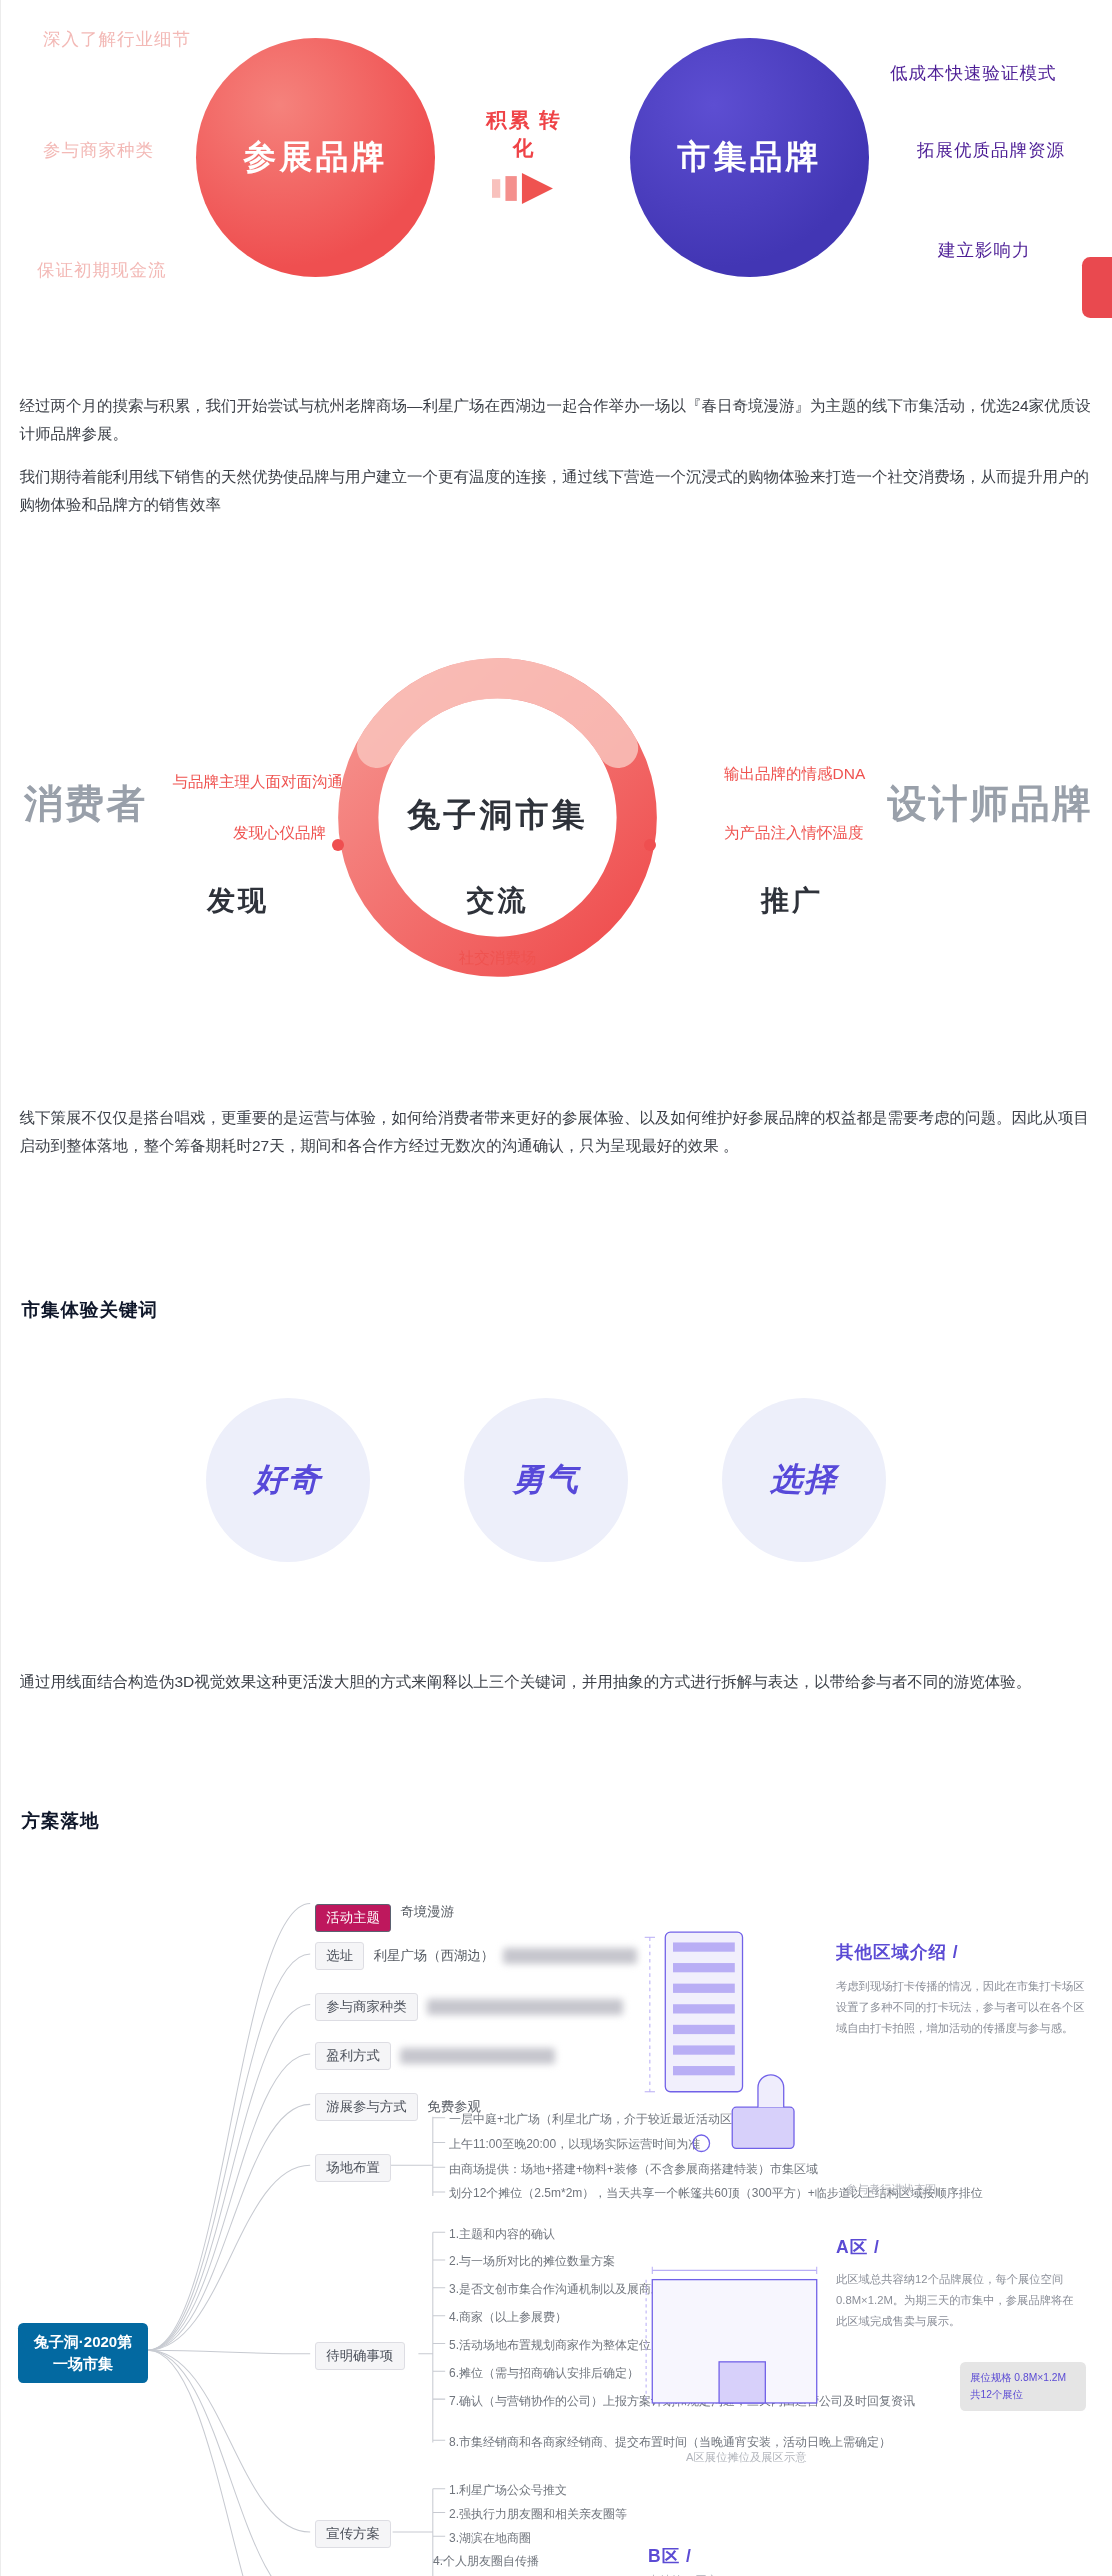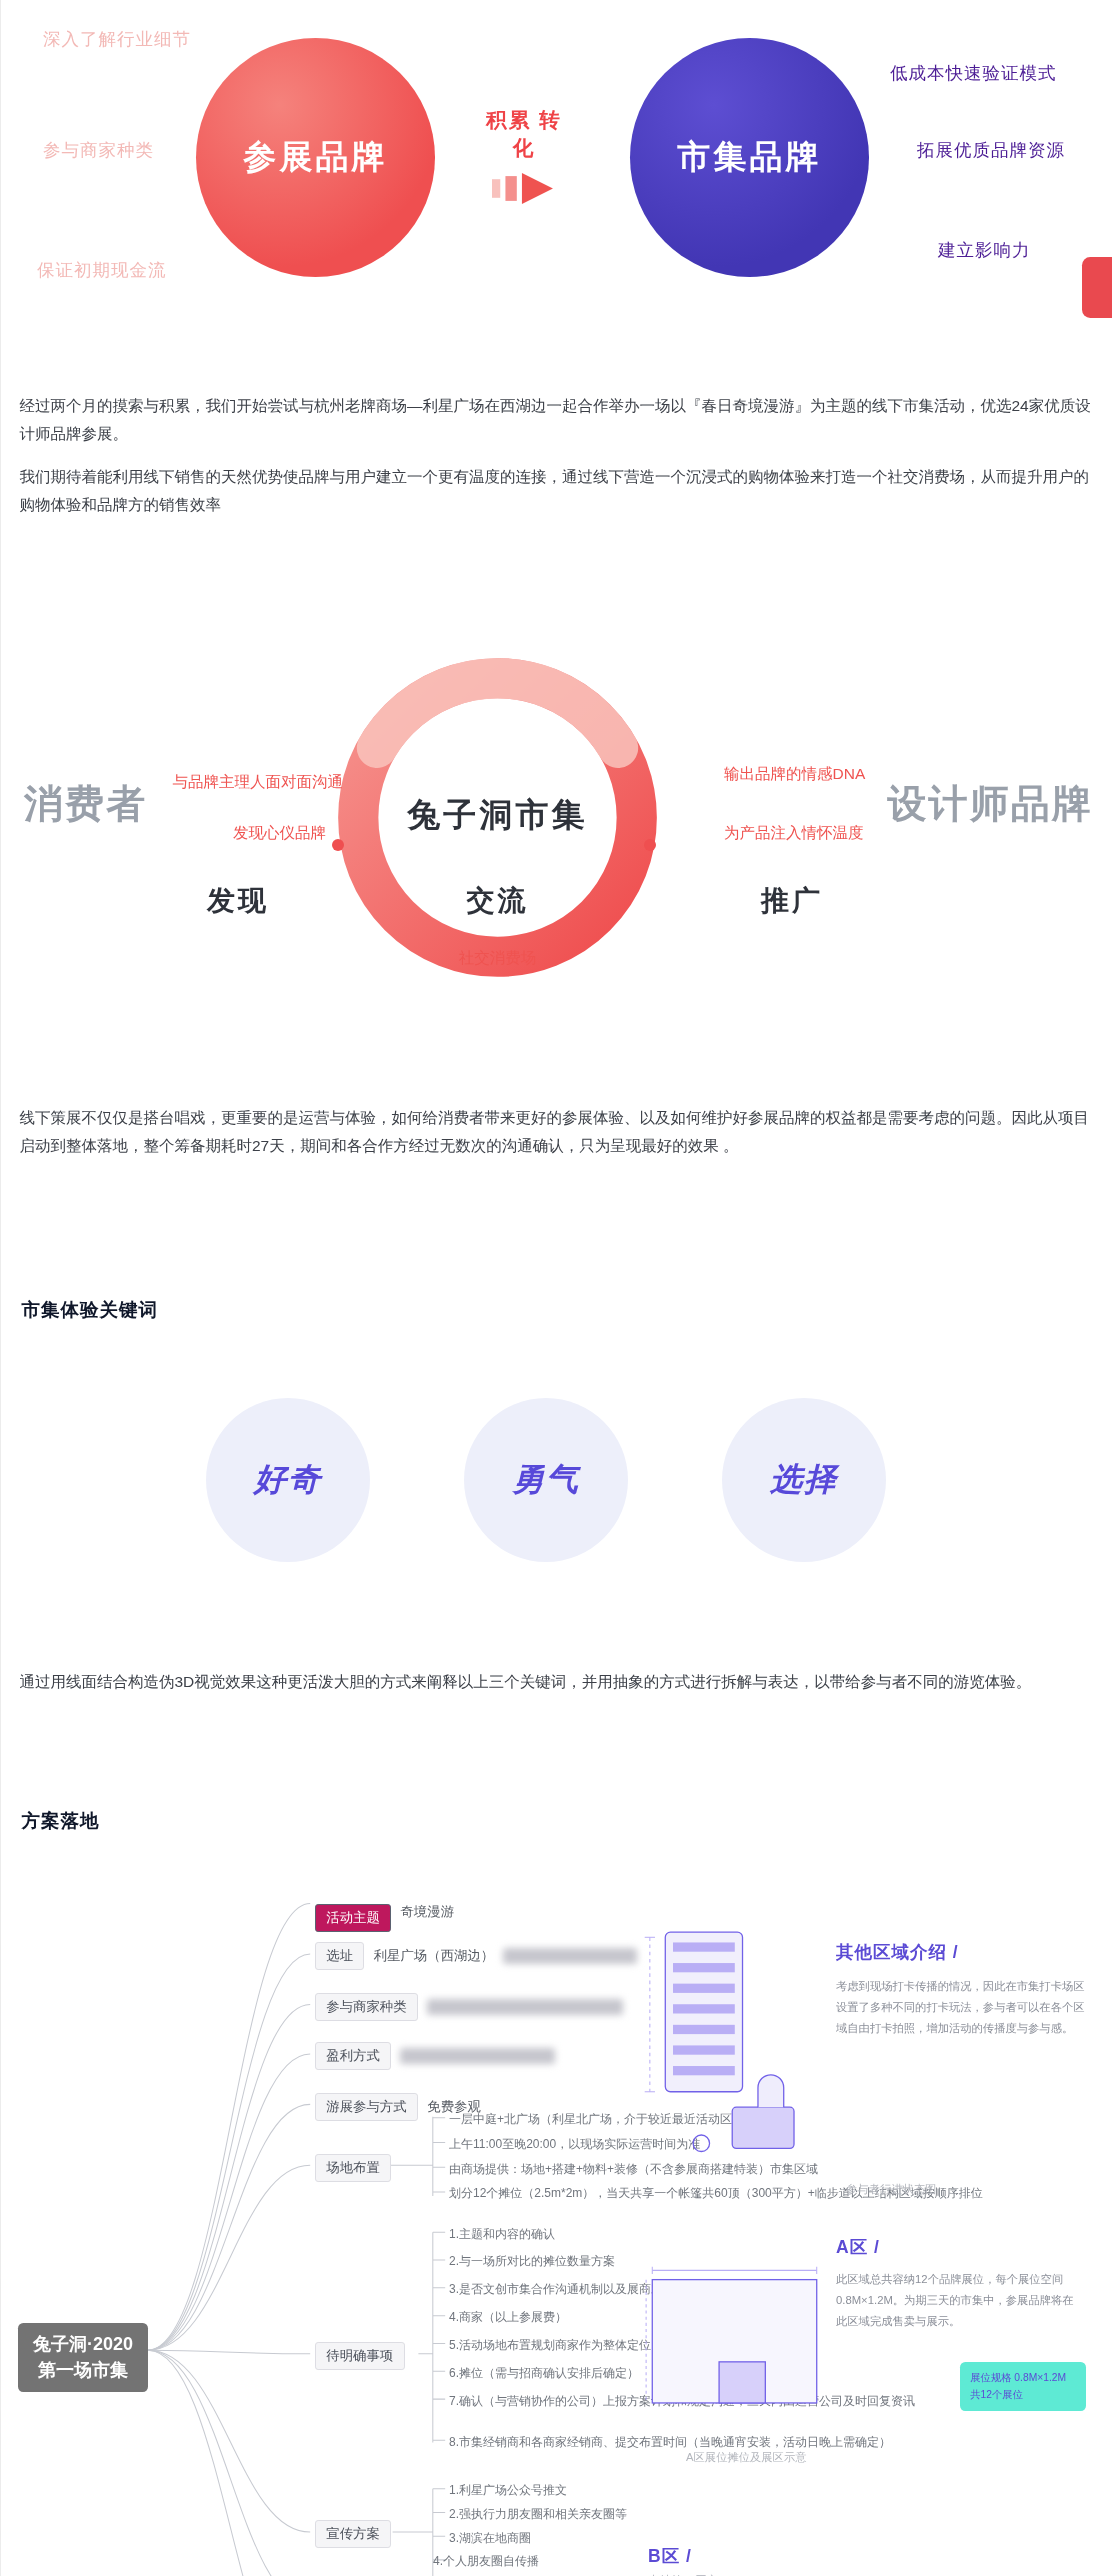--- a/index.html
+++ b/index.html
@@ -37,30 +37,30 @@
     display:flex; align-items:center; justify-content:center; }
   .kw-text { font-size:32px; font-weight:bold; font-style:italic; color:#5749d9; letter-spacing:2.1px; }
 
   
   .tag { background:#f5f5f7; border:0.5px solid #dddde3; color:#4c515b; font-size:13.4px;
     padding:4.1px 10.3px; border-radius:3.1px; display:inline-block; white-space:nowrap; }
   .tag-dark { background:#be185d; border:0.5px solid #5a6170; color:#fff;margin-top:12px; }
   .node-row { display:flex; align-items:center; gap:9.3px; }
   .node-val { font-size:13.4px; color:#555a62; white-space:nowrap; }
   .blur-box { background:#c6c6cd; filter:blur(3.6px); border-radius:3.1px; display:inline-block; height:16.5px; }
-  .root-node { width:130px; background:#737373; border-radius:5.2px; color:#fff;
-    font-size:18px; font-weight:bold; line-height:1.45; padding:8.2px 9.3px; text-align:center; }
+  .root-node { width:130px; background:#0369a1; border-radius:5.2px; color:#fff;
+    font-size:15px; font-weight:bold; line-height:1.45; padding:8.2px 9.3px; text-align:center; }
   .sub-item { font-size:12px; color:#70757d; line-height:1.5; }
 
   
   .area-title { font-size:17.5px; font-weight:bold; color:#5b4bd4; letter-spacing:1px; }
   .area-sub { font-size:11.3px; color:#a9adb6; }
   .area-text { font-size:11.3px; color:#8b8f99; line-height:1.85; }
   .cap { font-size:11.3px; color:#b3b6bd; }
-  .purple-note { background:#5eead4; color:#5b4bd4; border-radius:5.2px; padding:8.2px 10.3px;
+  .purple-note { background:#e5e5e5; color:#5b4bd4; border-radius:5.2px; padding:8.2px 10.3px;
     font-size:10.3px; line-height:1.6; white-space:pre-line; }
 </style>
 </head>
 <body>
 
 <div class="page">
 
   <div class="abs label-pink" style="left:42px; top:27px;">深入了解行业细节</div>
   <div class="abs label-pink" style="left:42px; top:138px;">参与商家种类</div>
   <div class="abs label-pink" style="left:36px; top:258px;">保证初期现金流</div>

